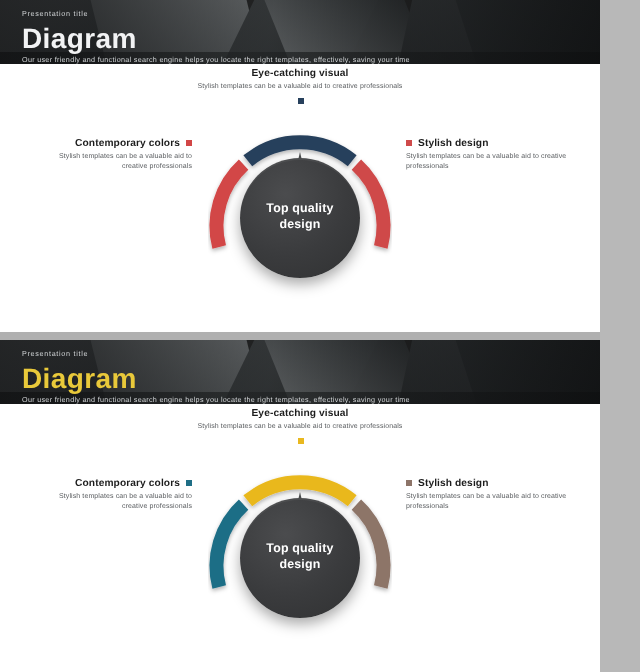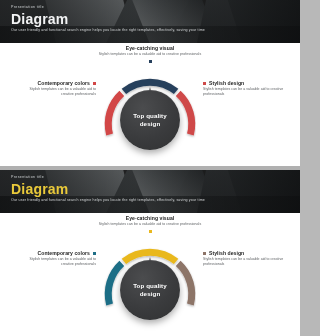--- a/index.html
+++ b/index.html
@@ -10,21 +10,21 @@
     font-family:"Liberation Sans", sans-serif;
     overflow:hidden;
   }
   .deck{width:300px;height:336px;display:flex;flex-direction:column;}
   .gap{height:4px;background:#b0b0b0;flex:0 0 auto;}
 
   .slide{position:relative;width:300px;height:166px;background:#ffffff;overflow:hidden;}
 
   
   .hdr{
-    position:relative;height:43px;width:300px;overflow:hidden;
+    position:relative;height:32px;width:300px;overflow:hidden;
     background:#2b2b2b;
   }
   .hdr-bg{position:absolute;inset:0;overflow:hidden;}
   .hdr-bg i{position:absolute;display:block;}
   
   .f1{left:-10px;top:-20px;width:90px;height:95px;background:linear-gradient(125deg,#6e7173 0%,#3e4244 55%,#2a2d2e 100%);transform:skewX(-18deg);}
   .f2{left:52px;top:-28px;width:78px;height:110px;background:linear-gradient(200deg,#9ea2a4 0%,#595d5f 60%,#303334 100%);transform:skewX(14deg);}
   .f3{left:112px;top:-14px;width:62px;height:90px;background:linear-gradient(160deg,#4b4f51 0%,#2d3031 100%);transform:skewX(-26deg);}
   .f4{left:150px;top:-6px;width:70px;height:100px;background:linear-gradient(40deg,#c9ccce 0%,#7e8284 45%,#34383a 100%);transform:skewX(22deg);opacity:.92;}
   .f5{left:200px;top:-24px;width:58px;height:105px;background:linear-gradient(210deg,#53575a 0%,#242728 100%);transform:skewX(-12deg);}

